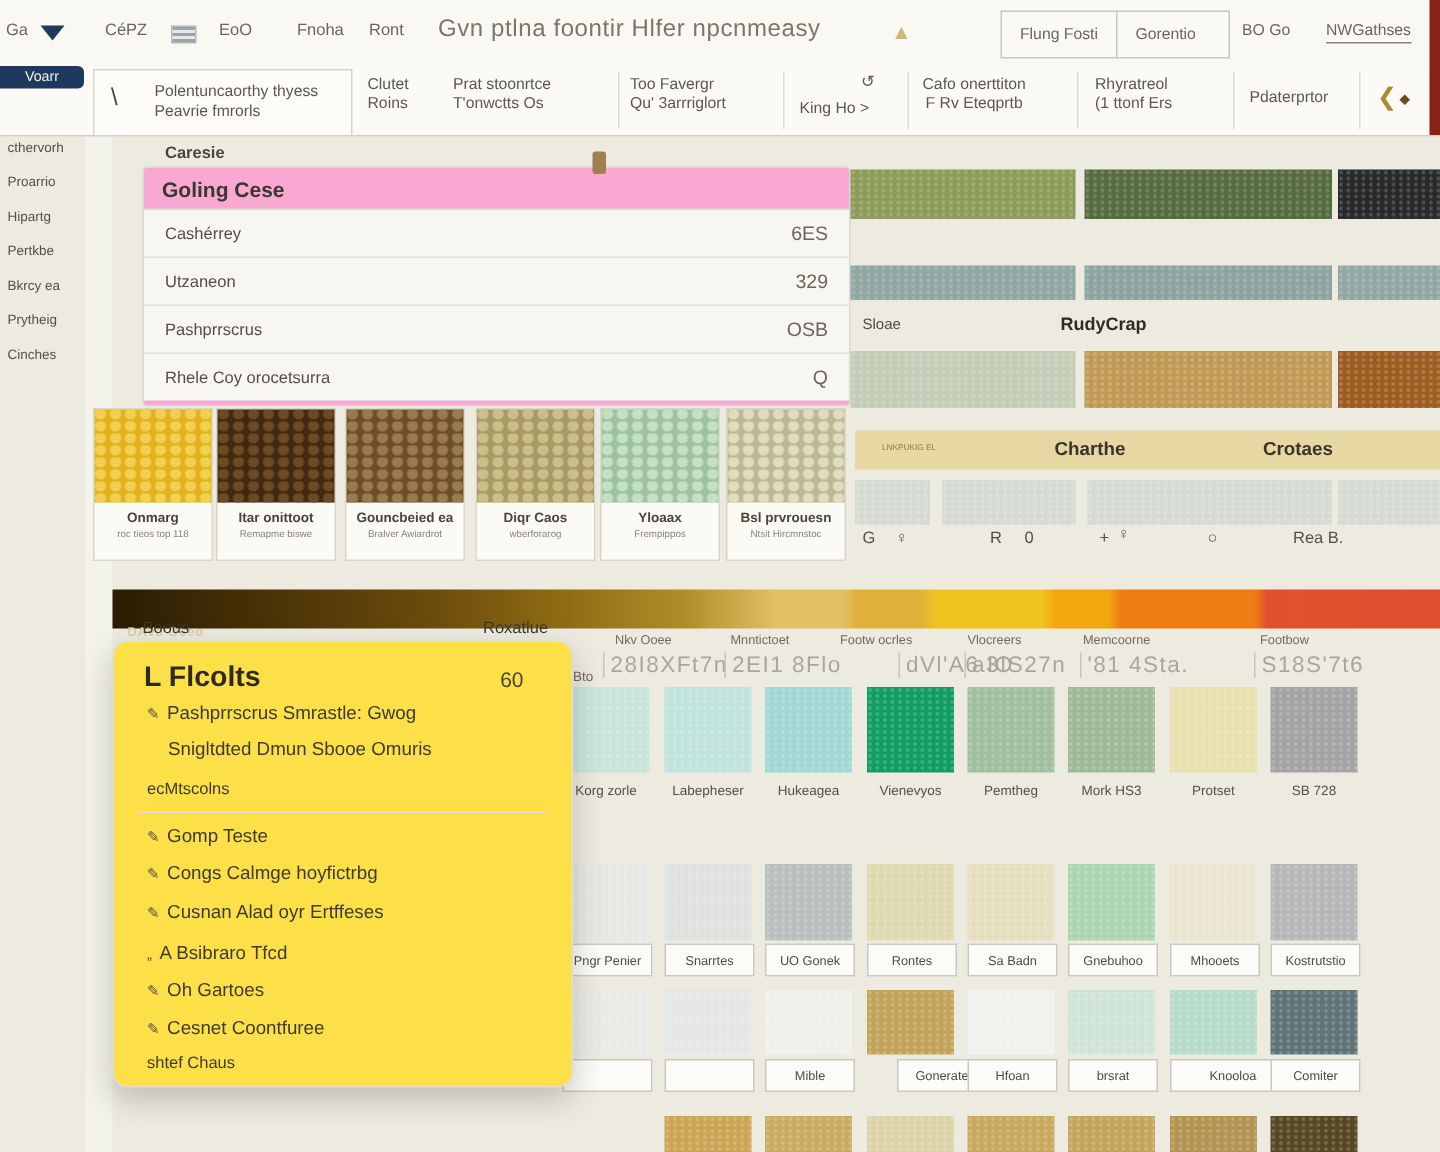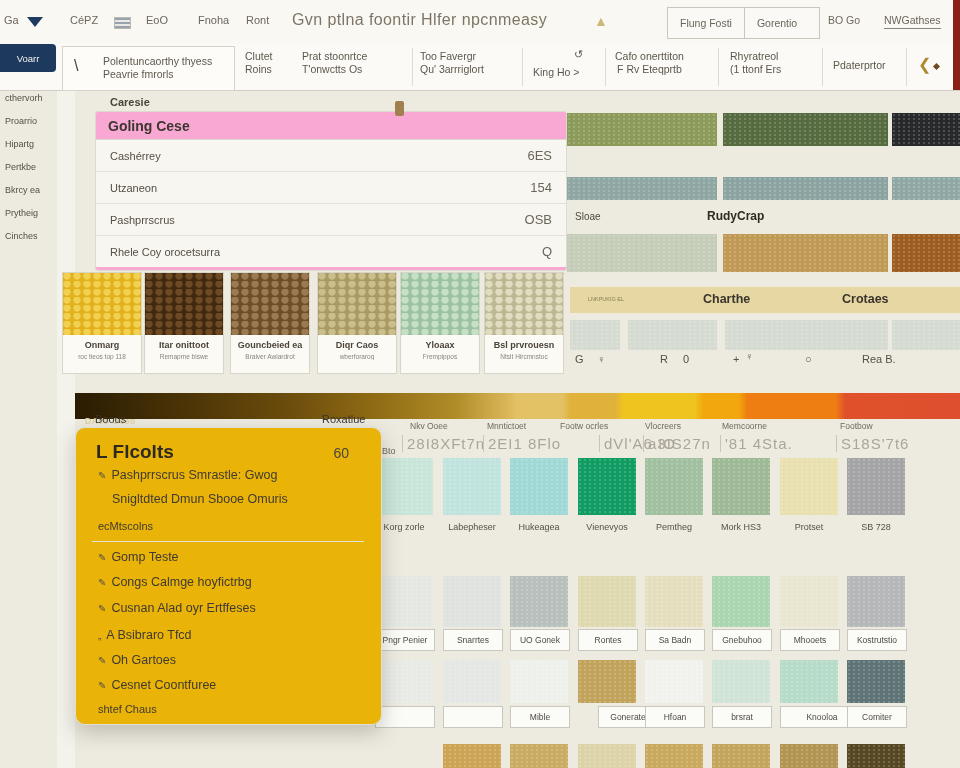--- a/index.html
+++ b/index.html
@@ -23,21 +23,21 @@
   
   .toolbar{left:0;top:44px;width:960px;height:46px;background:#fbfaf6;border-bottom:1px solid #cfcdc4;z-index:8;}
   .tsec{position:absolute;top:6px;font-size:10.5px;line-height:13px;color:#5e574d;white-space:nowrap;}
   .tbox{position:absolute;left:62px;top:2px;width:171px;height:43px;background:#fdfcf9;border:1px solid #d5d3ca;}
   .backslash{position:absolute;left:11px;top:10px;font-size:16px;color:#4a453d;}
   .tdiv{position:absolute;top:4px;width:1px;height:38px;background:#dddbd2;}
   .refresh{position:absolute;font-size:11px;color:#5e574d;}
   .goldarrow{position:absolute;left:918px;top:11px;font-size:16px;color:#b08a30;}
   .golddot{position:absolute;left:934px;top:20px;width:5px;height:5px;background:#6b4a20;transform:rotate(45deg);}
   
-  .navbtn{left:0;top:44px;width:56px;height:28px;background:#1d3a5e;border-radius:0 4px 4px 0;color:#f2f2ee;font-size:9.5px;display:flex;align-items:center;justify-content:center;z-index:9;}
+  .navbtn{left:0;top:44px;width:56px;height:15px;background:#1d3a5e;border-radius:0 4px 4px 0;color:#f2f2ee;font-size:9.5px;display:flex;align-items:center;justify-content:center;z-index:9;}
   .sbitem{position:absolute;left:5px;width:52px;font-size:9px;line-height:10.5px;color:#564f45;}
   
   .seclabel{left:110px;top:96px;font-size:11px;color:#4a453c;font-weight:bold;}
   .formcard{left:95px;top:111px;width:470px;height:158px;background:#f9a8d4;border:1px solid #dcdad0;border-radius:3px;}
   .formhead{padding:6px 12px 5px;font-size:14px;font-weight:bold;color:#3c372e;border-bottom:1px solid #dcdad0;}
   .frow{height:31px;display:flex;align-items:center;justify-content:space-between;padding:0 14px;border-bottom:1px solid #e4e2d8;background:#f7f6f0;}
   .frow:last-child{border-bottom:none;}
   .flabel{font-size:11px;color:#544e43;}
   .fvalue{font-size:13px;color:#6b655a;}
   
@@ -50,21 +50,21 @@
   .noise::after{content:"";position:absolute;inset:0;background-image:radial-gradient(circle at 2px 2px,rgba(255,255,255,.18) 30%,transparent 40%);background-size:5px 4px;}
   .bandlabel{font-weight:bold;font-size:12.5px;color:#3a352c;position:absolute;top:5px;}
   
   .gradband{left:75px;top:393px;width:885px;height:26px;}
   .gradtext{position:absolute;left:10px;top:5px;font-size:8.5px;font-weight:bold;color:#dccfa2;letter-spacing:.6px;margin-top:18px;}
   
   .tblhdr{font-size:11px;color:#3b362e;position:absolute;top:413px;}
   .colname{position:absolute;font-size:8.5px;color:#6f695e;white-space:nowrap;}
   .colval{position:absolute;font-size:15px;color:#aba59a;letter-spacing:1px;border-left:1px solid #c9c4b8;padding-left:4px;white-space:nowrap;}
   
-  .dropdown{left:75px;top:427px;width:305px;height:296px;background:#eab308;border:1px solid #e0ded5;border-radius:10px;box-shadow:0 8px 20px rgba(60,55,40,.25);z-index:6;}
+  .dropdown{left:75px;top:427px;width:305px;height:296px;background:#fde047;border:1px solid #e0ded5;border-radius:10px;box-shadow:0 8px 20px rgba(60,55,40,.25);z-index:6;}
   .ddtitle{position:absolute;left:20px;top:13px;font-size:19px;font-weight:bold;color:#2e2a23;}
   .ddcount{position:absolute;right:32px;top:17px;font-size:14px;color:#4a453c;}
   .dditem{position:absolute;left:22px;font-size:12.5px;color:#3f3a32;white-space:nowrap;}
   .ddglyph{font-size:10px;margin-right:5px;color:#55504a;}
   .dddiv{position:absolute;left:16px;width:272px;height:1px;background:#e2e0d7;}
   
   .cell{position:absolute;width:58px;}
   .labelbox{position:absolute;width:58px;height:20px;background:#fbfbf7;border:1px solid #c9c7be;font-size:8.5px;color:#4f4a43;display:flex;align-items:center;justify-content:center;white-space:nowrap;overflow:hidden;}
   .labelbox::after{content:"";position:absolute;left:2px;right:-2px;bottom:-7px;height:5px;border:1px solid #d4d2c9;border-top:none;background:#fbfbf7;}
   .plainlabel{position:absolute;width:58px;text-align:center;font-size:9px;color:#55504a;white-space:nowrap;}
@@ -152,21 +152,21 @@
 
 <div class="abs seclabel">Caresie</div>
 <div class="abs formcard">
   <div class="formhead">Goling Cese</div>
   <div class="frow">
     <span class="flabel">Cashérrey</span>
     <span class="fvalue">6ES</span>
   </div>
   <div class="frow">
     <span class="flabel">Utzaneon</span>
-    <span class="fvalue">154</span>
+    <span class="fvalue">329</span>
   </div>
   <div class="frow">
     <span class="flabel">Pashprrscrus</span>
     <span class="fvalue">OSB</span>
   </div>
   <div class="frow">
     <span class="flabel">Rhele Coy orocetsurra</span>
     <span class="fvalue">Q</span>
   </div>
 </div>

